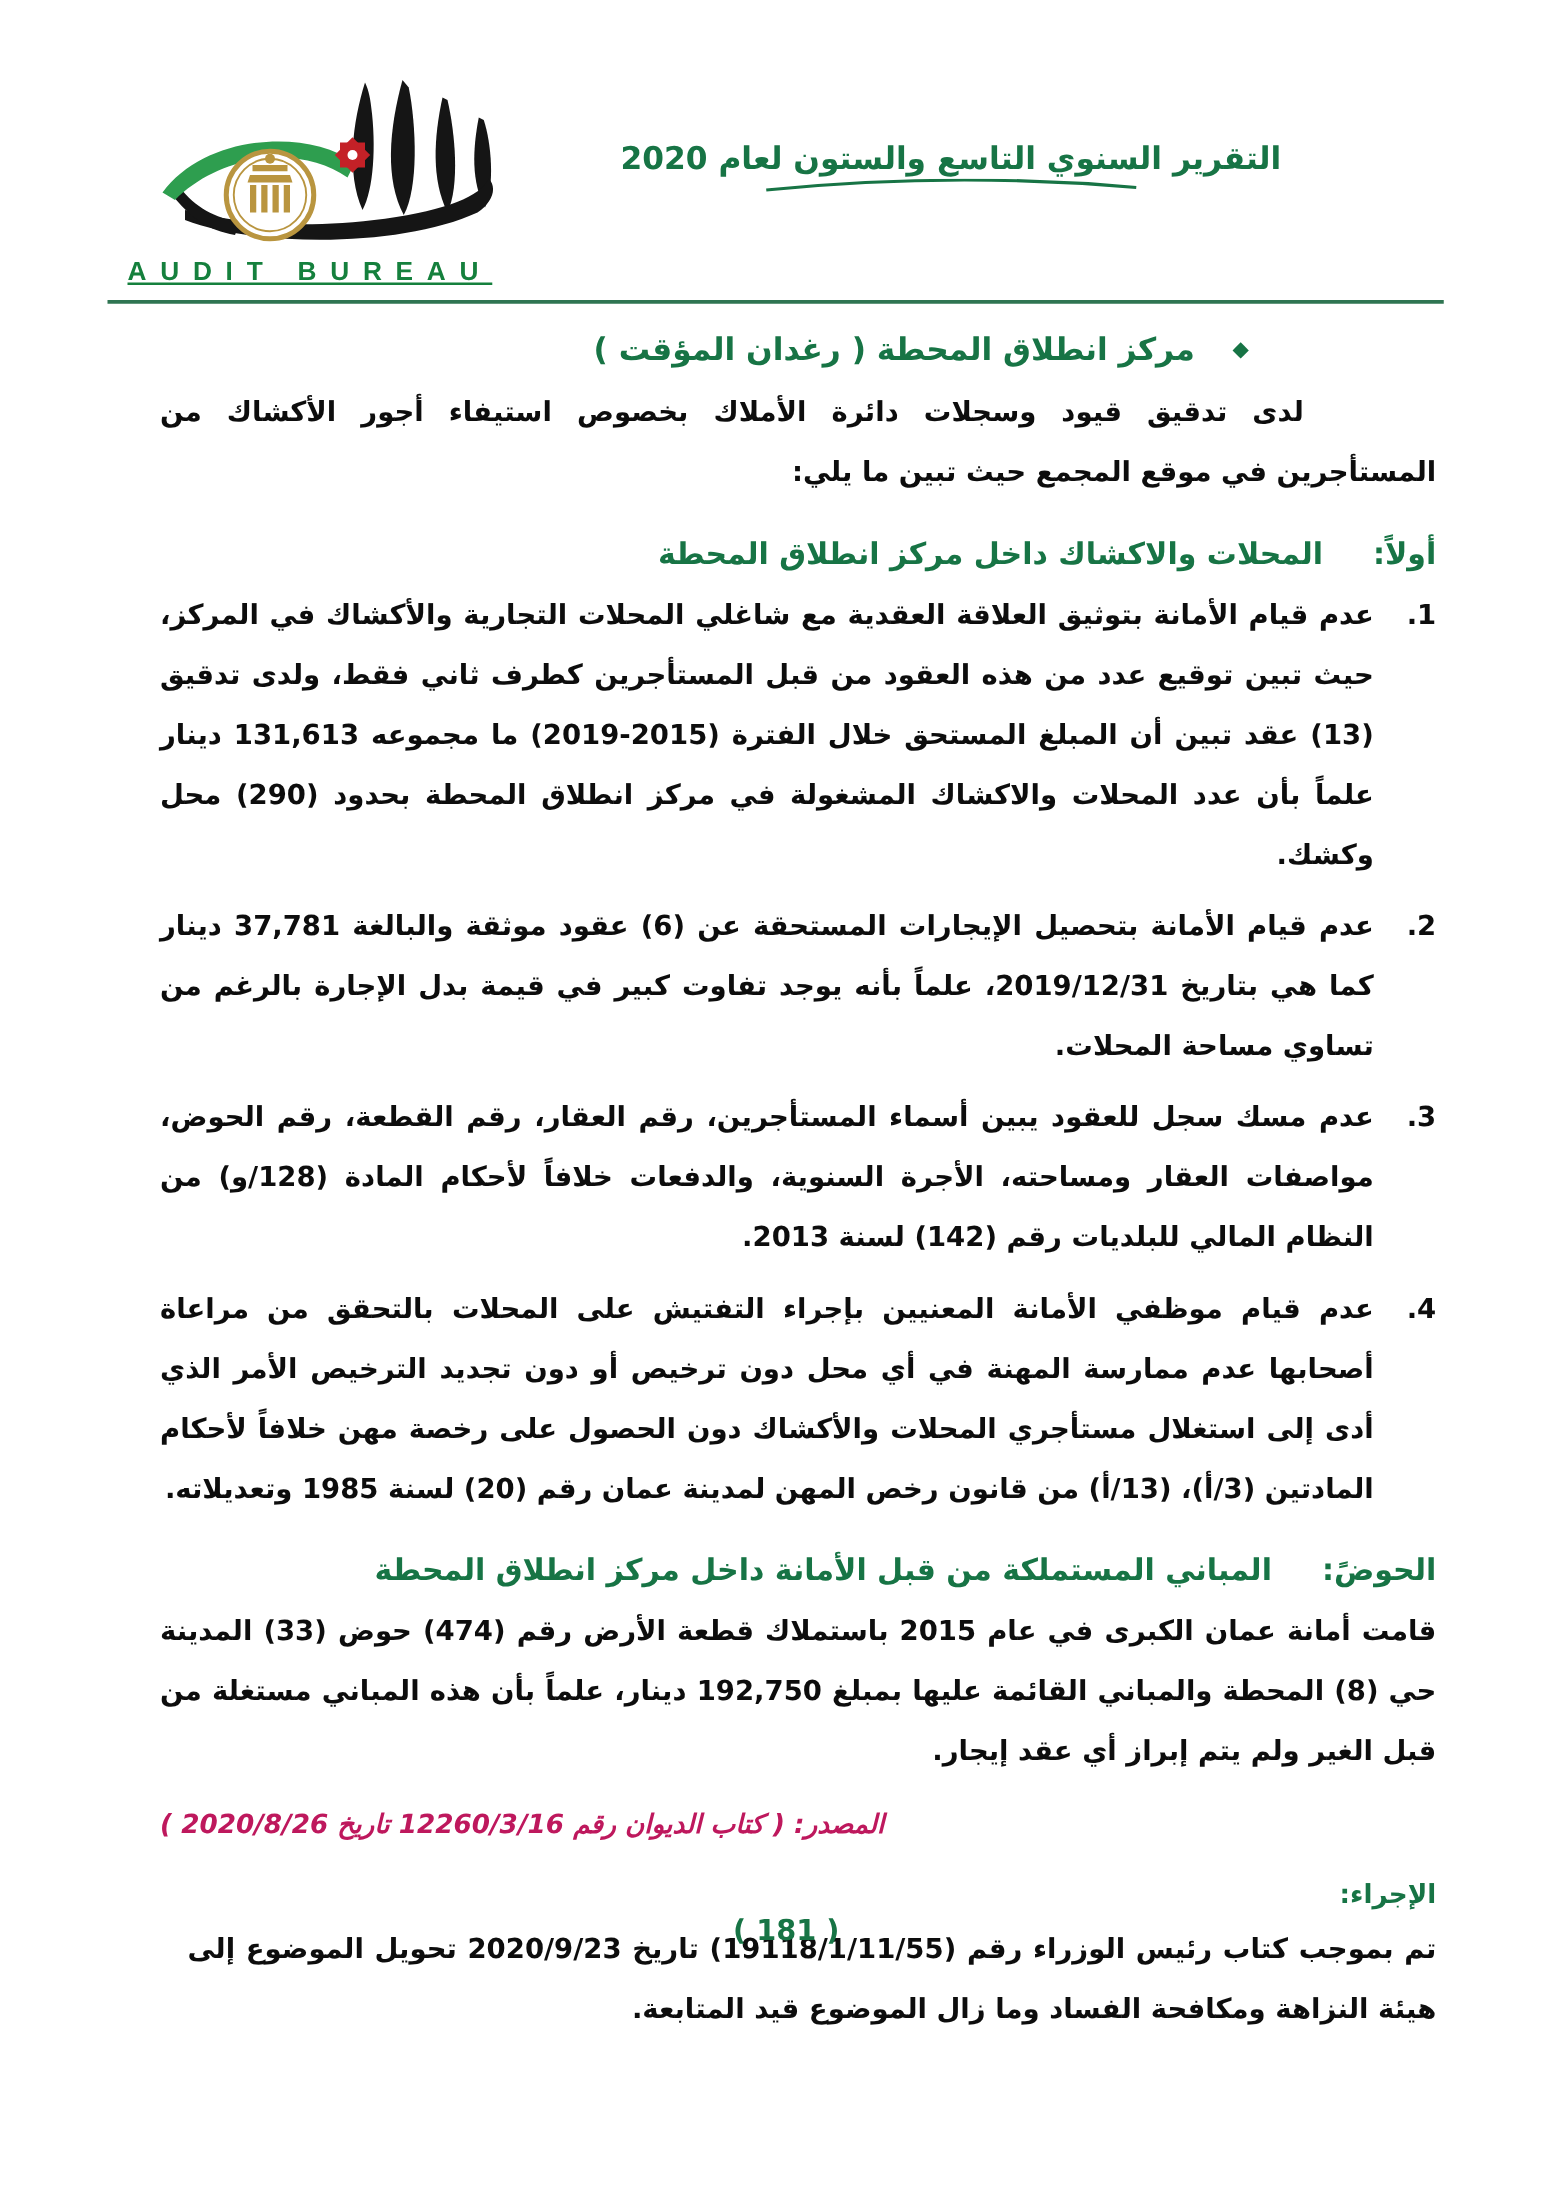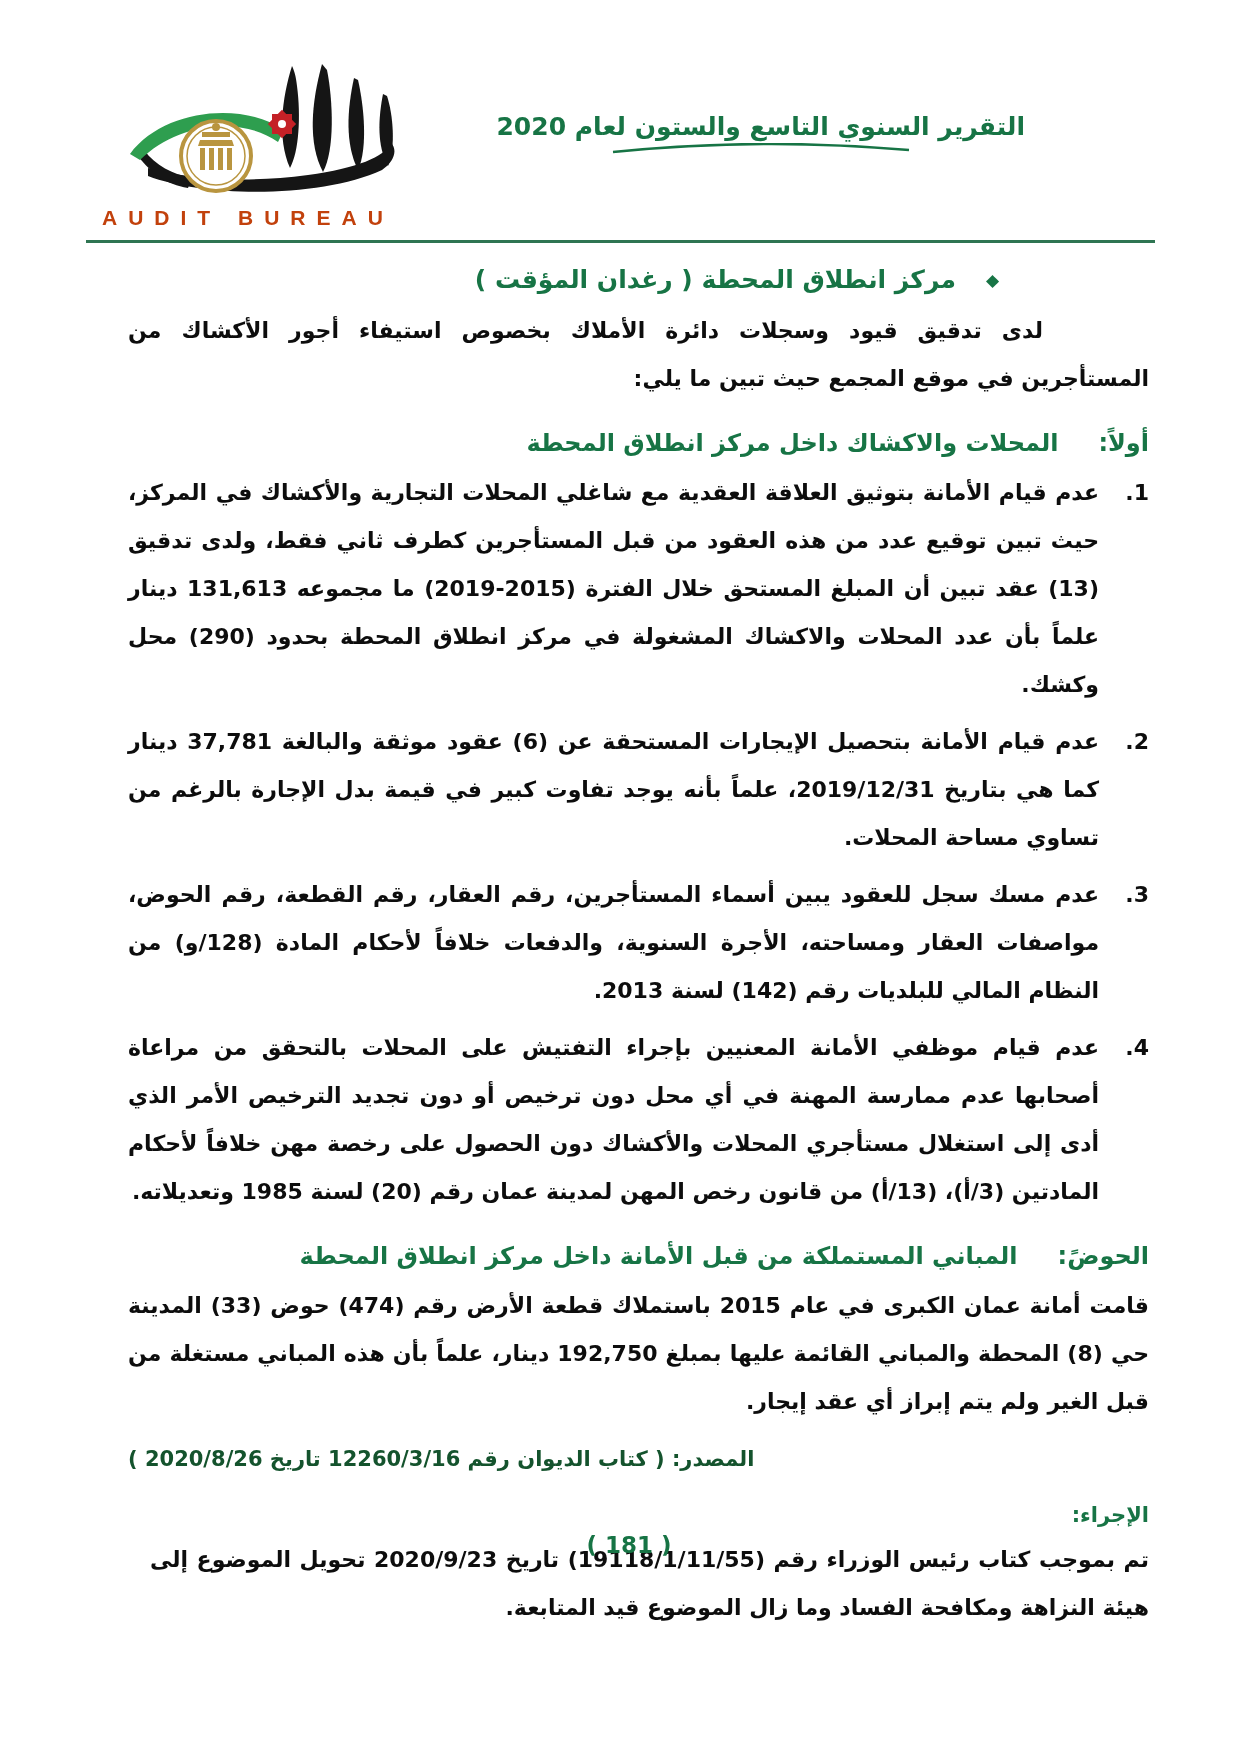--- a/index.html
+++ b/index.html
@@ -18,24 +18,25 @@
     justify-content:space-between;
     align-items:flex-start;
     padding:64px 96px 0 96px;
   }
   .logo-block{width:330px;}
   .logo-latin{
     font-family:"Liberation Sans",sans-serif;
     font-size:21px;
     letter-spacing:11px;
     font-weight:600;
-    color:#c2410c;
+    color:#15803d;
     margin-top:2px;
     padding-left:6px;
     white-space:nowrap;
+    text-decoration:underline;
   }
   .header-title{
     direction:rtl;
     margin-top:48px;
     margin-right:120px;
     text-align:center;
   }
   .header-title .t{
     color:#177445;
     font-size:25px;
@@ -95,23 +96,24 @@
     flex:1;
     text-align:justify;
   }
   .para{
     text-align:justify;
     margin-top:6px;
   }
   .source{
     text-align:left;
     margin-top:16px;
-    color:#14532d;
+    color:#be185d;
     font-size:21px;
     line-height:34px;
+    font-style:italic;
   }
   .action-label{
     margin-top:22px;
     color:#177445;
     font-size:21px;
     line-height:34px;
   }
   .action-para{
     text-align:justify;
     margin-top:4px;

